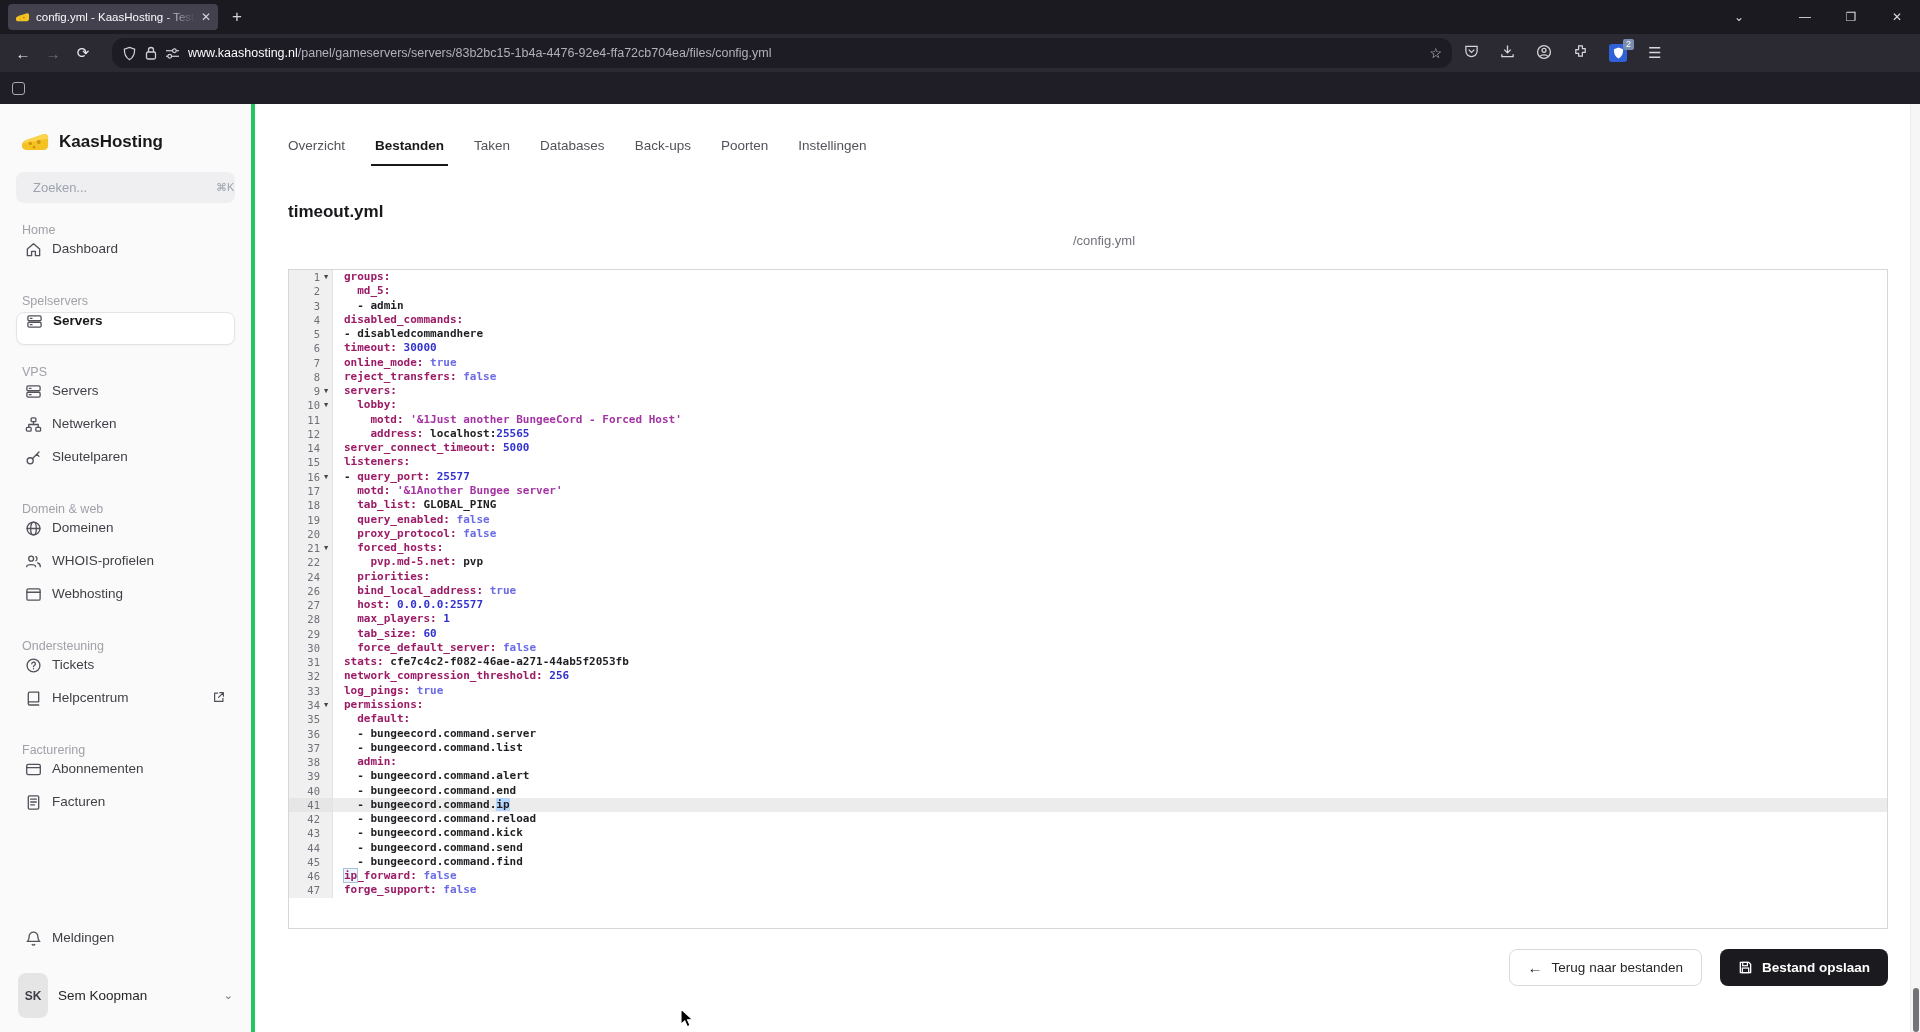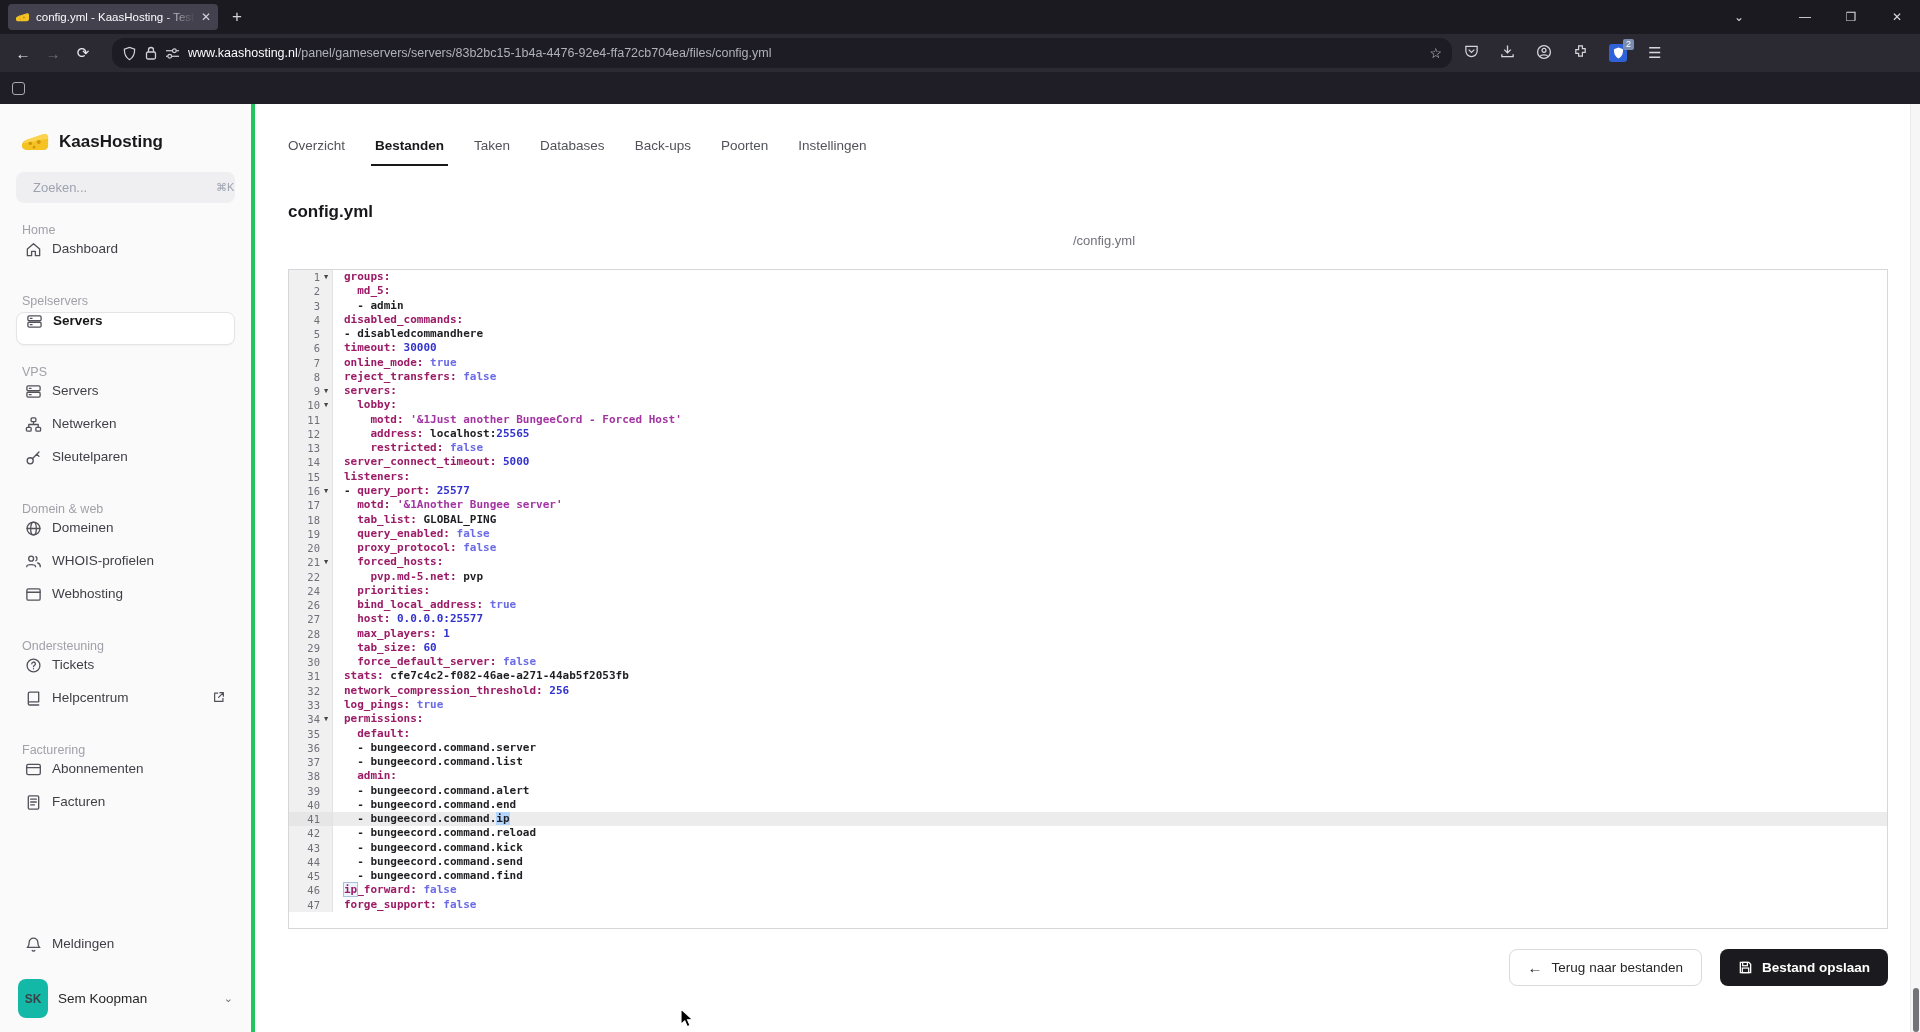--- a/index.html
+++ b/index.html
@@ -52,21 +52,21 @@
   .search-kbd { font-size:11px; color:#9ca3af; }
   .side-section-label { margin:20px 6px 4px 6px; font-size:12.5px; color:#a1a1aa; }
   .side-item { height:33px; display:flex; gap:10px; padding:0 9px;
     border-radius:8px; color:#3f3f46; font-size:13.5px; }
   .side-item .lbl { flex:1; }
   .side-item.active { background:#fff; border:1px solid #e4e4e7; color:#18181b; font-weight:600;
     box-shadow:0 1px 2px rgba(0,0,0,.04); }
   .side-item svg { flex:none; }
   .side-spacer { flex:1; }
   .user-row { margin-top:10px; display:flex; align-items:center; gap:10px; padding:0 2px; }
-  .avatar { width:30px; height:39px; background:#14b8a6; border-radius:8px; display:flex;
+  .avatar { width:30px; height:45px; background:#e5e5e5; border-radius:8px; display:flex;
     align-items:center; justify-content:center; font-size:12px; font-weight:700; color:#3f3f46; }
   .user-name { flex:1; font-size:13.5px; color:#27272a; font-weight:500; }
   .user-chevron { color:#71717a; font-size:11px; }
 
   .main { flex:1; padding:34px 0 0 33px; }
   .tabs-row { display:flex; gap:30px; }
   .mtab { font-size:13.5px; color:#52525b; padding-bottom:13px; position:relative; }
   .mtab.active { color:#18181b; font-weight:700; }
   .mtab.active::after { content:""; position:absolute; left:-4px; right:-4px; bottom:0; height:2.5px; background:#18181b; }
   .page-title { margin-top:36px; font-size:17px; font-weight:700; color:#18181b; }
@@ -344,21 +344,21 @@
   <div class="main">
     <div class="tabs-row" id="tabs-row">
         <div class="mtab">Overzicht</div>
         <div class="mtab active">Bestanden</div>
         <div class="mtab">Taken</div>
         <div class="mtab">Databases</div>
         <div class="mtab">Back-ups</div>
         <div class="mtab">Poorten</div>
         <div class="mtab">Instellingen</div>
       </div>
-    <div class="page-title">config.yml</div>
+    <div class="page-title">timeout.yml</div>
     <div class="page-path">/config.yml</div>
     <div class="editor" id="editor">
         <div class="cl">
           <span class="g">
             <span class="num">1</span>
             <span class="fold">▼</span>
           </span>
           <span class="code"><span class="t-k">groups:</span></span>
         </div>
         <div class="cl">
@@ -430,27 +430,20 @@
             <span class="fold"></span>
           </span>
           <span class="code"><span class="t-p">    </span><span class="t-k">motd:</span><span class="t-p"> </span><span class="t-s">'&amp;1Just another BungeeCord - Forced Host'</span></span>
         </div>
         <div class="cl">
           <span class="g">
             <span class="num">12</span>
             <span class="fold"></span>
           </span>
           <span class="code"><span class="t-p">    </span><span class="t-k">address:</span><span class="t-p"> localhost:</span><span class="t-n">25565</span></span>
-        </div>
-        <div class="cl">
-          <span class="g">
-            <span class="num">13</span>
-            <span class="fold"></span>
-          </span>
-          <span class="code"><span class="t-p">    </span><span class="t-k">restricted:</span><span class="t-p"> </span><span class="t-b">false</span></span>
         </div>
         <div class="cl">
           <span class="g">
             <span class="num">14</span>
             <span class="fold"></span>
           </span>
           <span class="code"><span class="t-k">server_connect_timeout:</span><span class="t-p"> </span><span class="t-n">5000</span></span>
         </div>
         <div class="cl">
           <span class="g">

